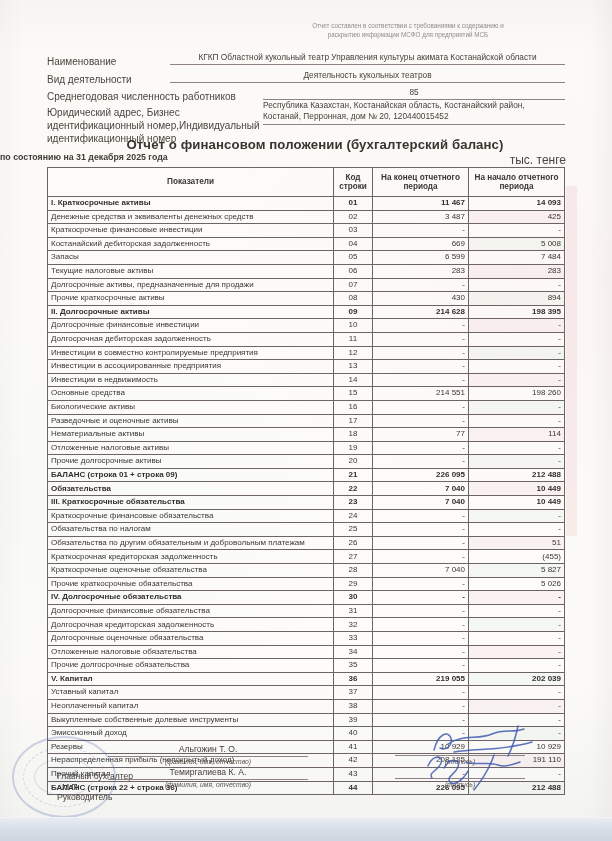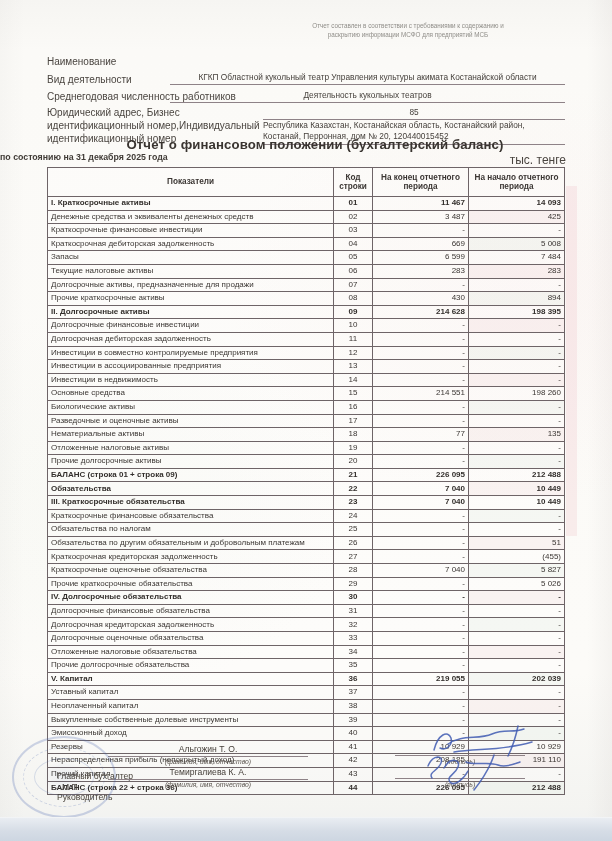--- a/index.html
+++ b/index.html
@@ -16,21 +16,21 @@
   .edge-artifact{position:absolute;left:566px;top:186px;width:11px;height:350px;
     background:rgba(238,180,190,0.22);pointer-events:none;}
   .bottom-band{position:absolute;left:0;right:0;bottom:0;height:23px;
     background:linear-gradient(180deg,#e9edf2 0%,#d6dde6 55%,#cdd6e1 100%);
     border-top:1px solid #f2f4f6;}
   .note{position:absolute;left:250px;top:21px;width:316px;text-align:center;
     font-size:6.3px;line-height:1.45;color:#8f8d88;}
   
   .flabel{position:absolute;font-size:10px;color:#4a4540;}
   .fvalue{position:absolute;font-size:8.3px;color:#443f3a;text-align:center;
-    border-bottom:1px solid #8e8287;padding-bottom:2px;margin-top:20px;}
+    border-bottom:1px solid #8e8287;padding-bottom:2px;}
   .fvalue.left{text-align:left;}
   
   .title{position:absolute;left:0;top:137px;width:566px;text-align:center;
     font-size:13.2px;font-weight:bold;color:#393430;letter-spacing:.1px;padding-left:32px;}
   .subtitle{position:absolute;left:0;top:152px;width:566px;text-align:left;
     font-size:8.8px;font-weight:bold;color:#413c37;}
   .units{position:absolute;right:46px;top:153px;font-size:12px;color:#4a4540;}
   
   table.balance{position:absolute;left:47px;top:167px;width:517px;
     border-collapse:collapse;table-layout:fixed;}
@@ -120,21 +120,21 @@
       <td class="c-num">3 487</td>
       <td class="c-num">425</td>
     </tr>
         <tr>
       <td class="c-label">Краткосрочные финансовые инвестиции</td>
       <td class="c-code">03</td>
       <td class="c-num">-</td>
       <td class="c-num">-</td>
     </tr>
         <tr>
-      <td class="c-label">Краткосрочная дебиторская задолженность</td>
+      <td class="c-label">Костанайский дебиторская задолженность</td>
       <td class="c-code">04</td>
       <td class="c-num">669</td>
       <td class="c-num">5 008</td>
     </tr>
         <tr>
       <td class="c-label">Запасы</td>
       <td class="c-code">05</td>
       <td class="c-num">6 599</td>
       <td class="c-num">7 484</td>
     </tr>
@@ -207,21 +207,21 @@
         <tr>
       <td class="c-label">Разведочные и оценочные активы</td>
       <td class="c-code">17</td>
       <td class="c-num">-</td>
       <td class="c-num">-</td>
     </tr>
         <tr>
       <td class="c-label">Нематериальные активы</td>
       <td class="c-code">18</td>
       <td class="c-num">77</td>
-      <td class="c-num">135</td>
+      <td class="c-num">114</td>
     </tr>
         <tr>
       <td class="c-label">Отложенные налоговые активы</td>
       <td class="c-code">19</td>
       <td class="c-num">-</td>
       <td class="c-num">-</td>
     </tr>
         <tr>
       <td class="c-label">Прочие долгосрочные активы</td>
       <td class="c-code">20</td>

